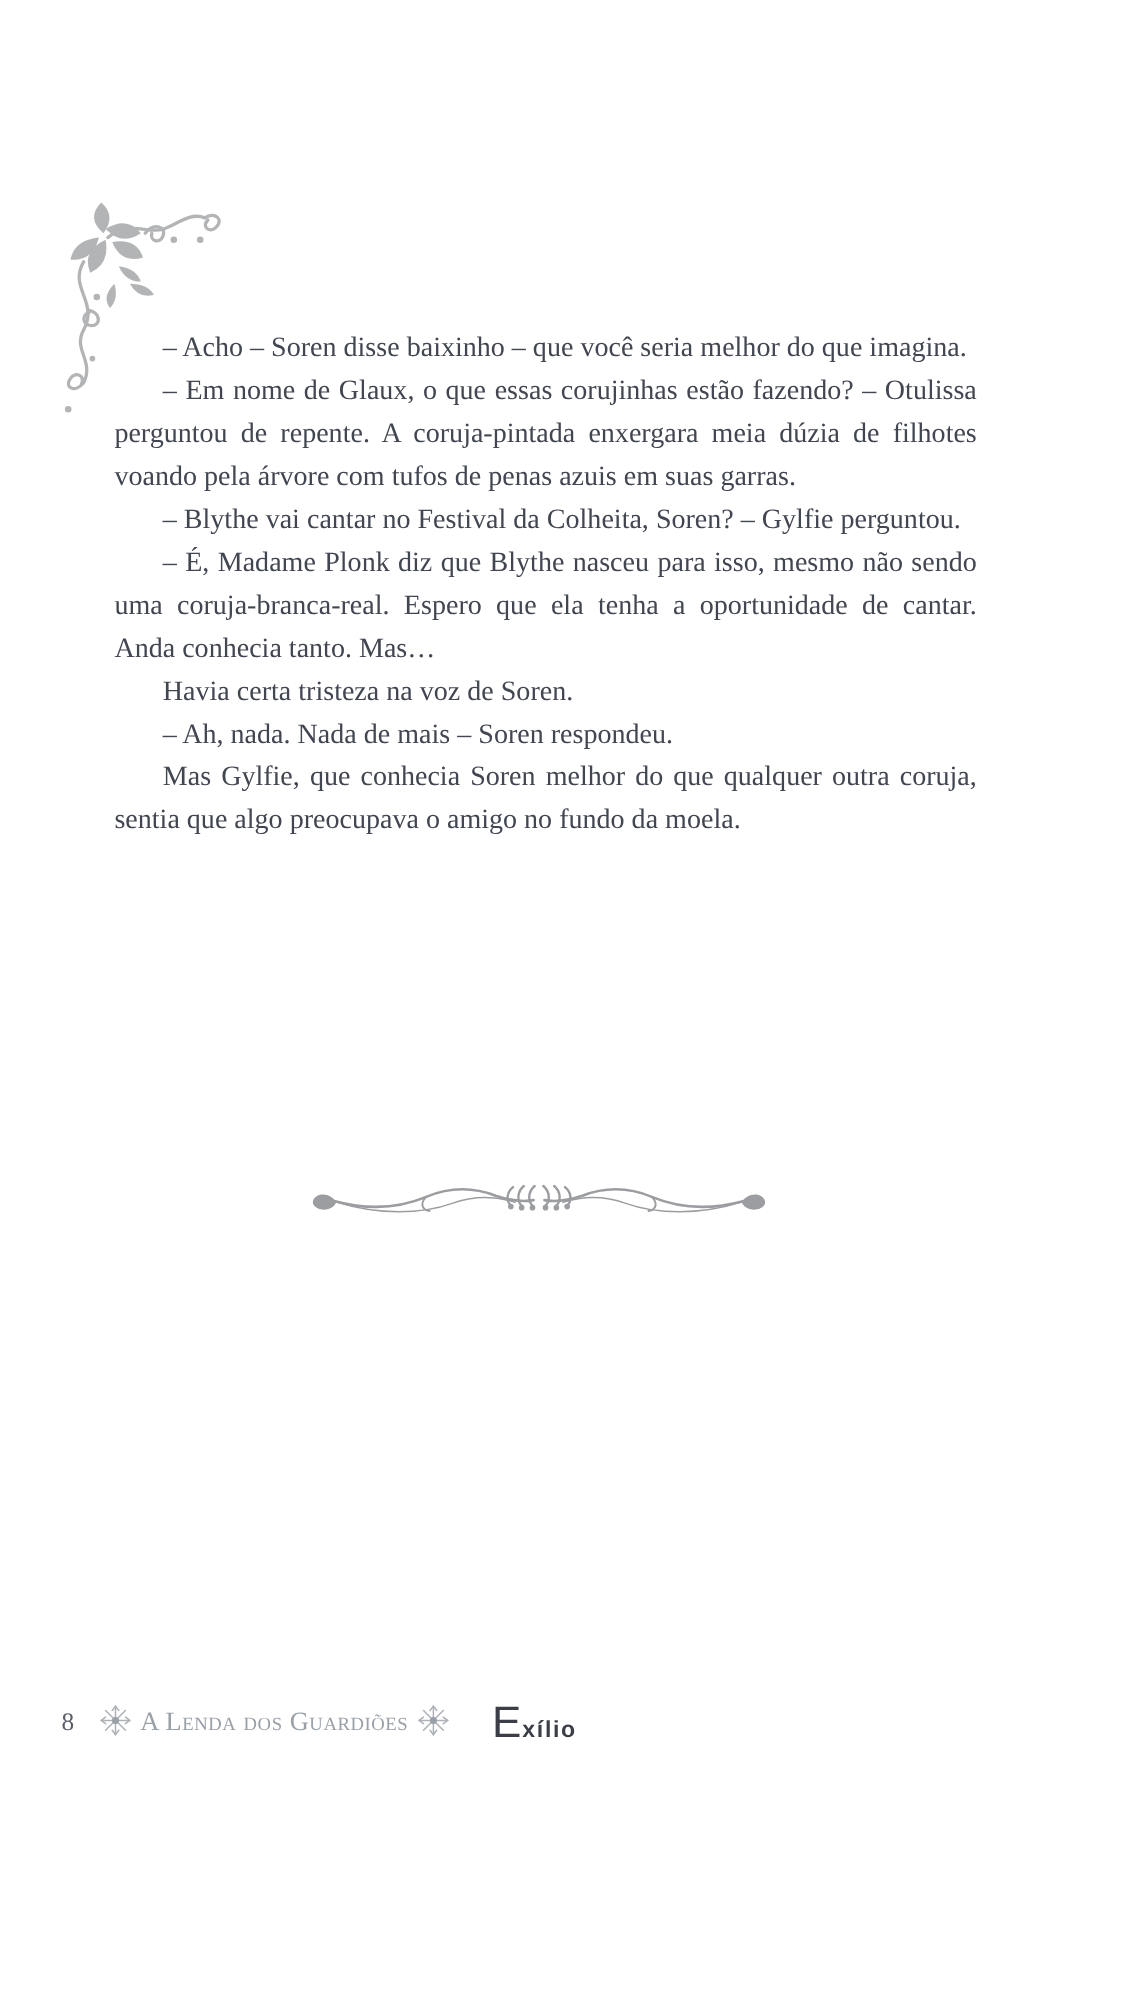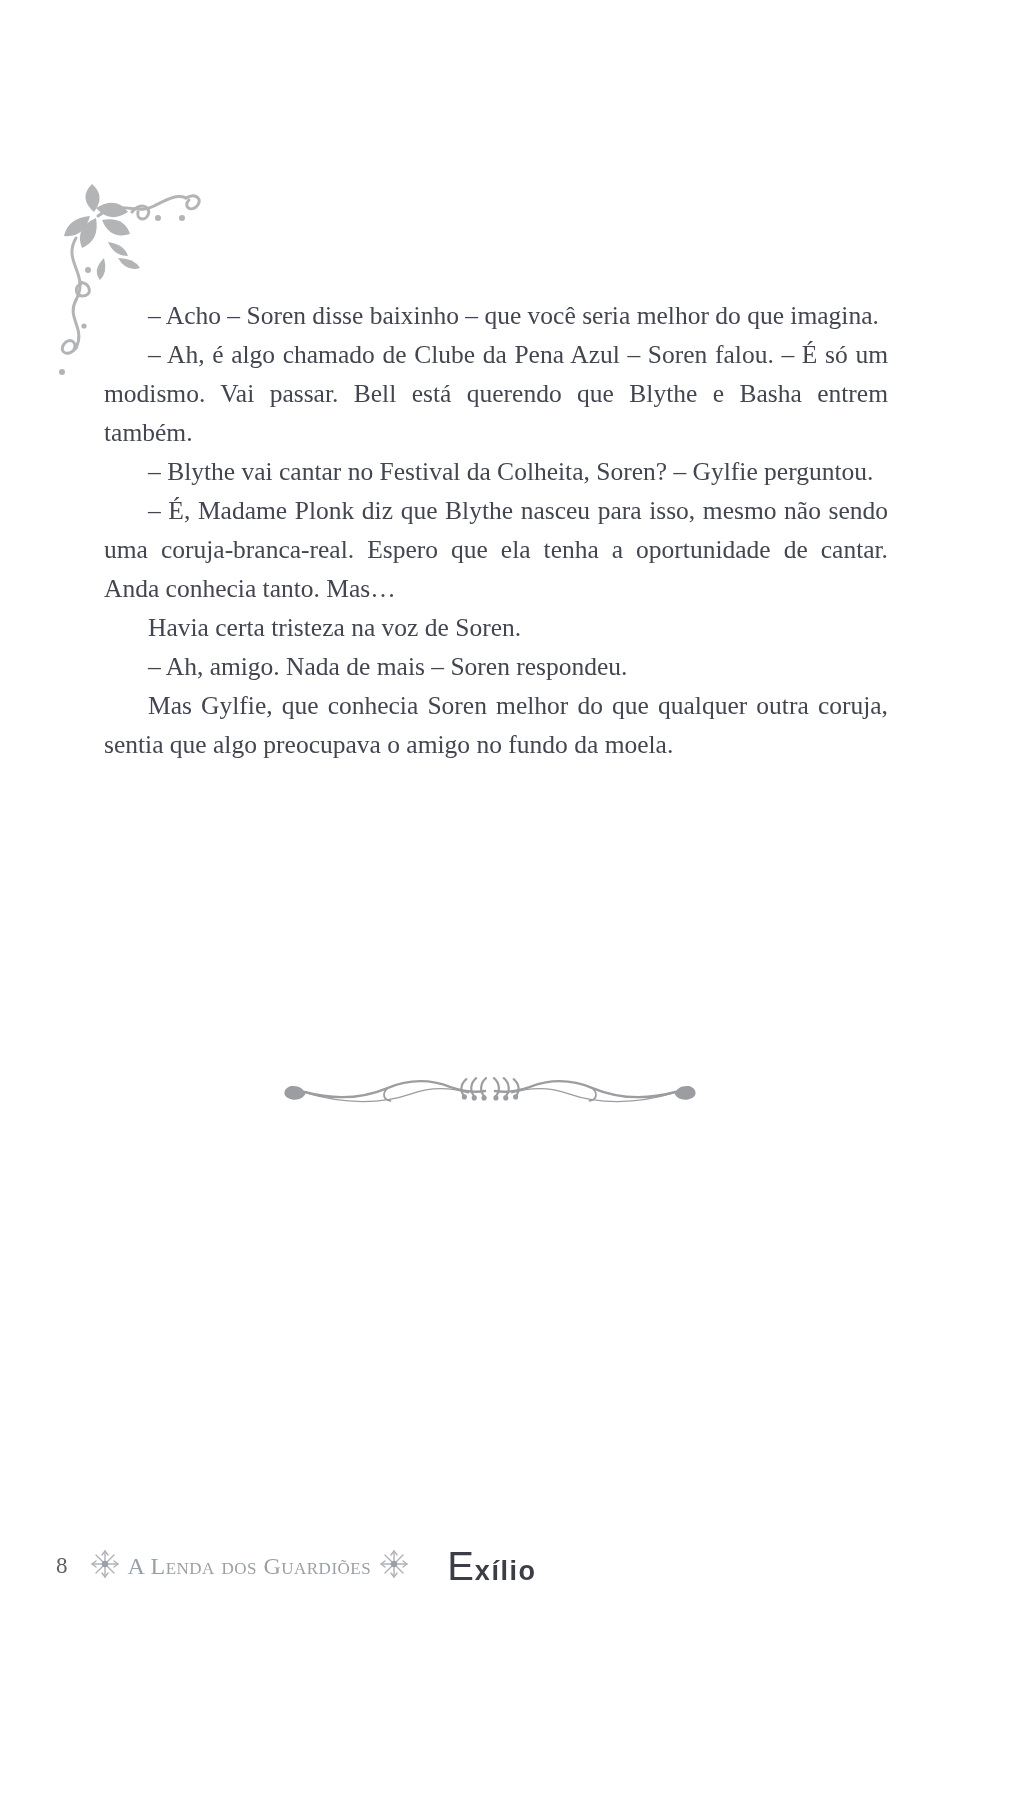--- a/index.html
+++ b/index.html
@@ -38,21 +38,21 @@
     color:#3b3e46;
     font-family:"Liberation Sans", sans-serif;
     white-space:nowrap;
     display:flex;align-items:baseline;
   }
   .chapter-initial{
     font-size:40px;font-weight:400;line-height:1;
     letter-spacing:1px;
   }
   .chapter-rest{
-    font-size:27px;font-weight:700;letter-spacing:1.5px;
+    font-size:21px;font-weight:700;letter-spacing:1.5px;
   }
 </style>
 </head>
 <body>
 
 <div class="page">
 
   <div class="corner-ornament">
     <svg width="175" height="215" viewBox="0 0 175 215" aria-hidden="true">
       <g fill="none" stroke="#b2b4b6" stroke-width="3" stroke-linecap="round">
@@ -82,25 +82,25 @@
         <circle cx="146" cy="52" r="3"></circle>
         <circle cx="52" cy="104" r="3"></circle>
         <circle cx="48" cy="160" r="2.6"></circle>
         <circle cx="26" cy="206" r="3"></circle>
       </g>
     </svg>
   </div>
 
   <div class="body-text">
     <p>– Acho – Soren disse baixinho – que você seria melhor do que imagina.</p>
-    <p>– Ah, é algo chamado de Clube da Pena Azul – Soren falou. – É só um modismo. Vai passar. Bell está querendo que Blythe e Basha entrem também.</p>
+    <p>– Em nome de Glaux, o que essas corujinhas estão fazendo? – Otulissa perguntou de repente. A coruja-pintada enxergara meia dúzia de filhotes voando pela árvore com tufos de penas azuis em suas garras.</p>
     <p>– Blythe vai cantar no Festival da Colheita, Soren? – Gylfie perguntou.</p>
     <p>– É, Madame Plonk diz que Blythe nasceu para isso, mesmo não sendo uma coruja-branca-real. Espero que ela tenha a oportunidade de cantar. Anda conhecia tanto. Mas…</p>
     <p>Havia certa tristeza na voz de Soren.</p>
-    <p>– Ah, amigo. Nada de mais – Soren respondeu.</p>
+    <p>– Ah, nada. Nada de mais – Soren respondeu.</p>
     <p>Mas Gylfie, que conhecia Soren melhor do que qualquer outra coruja, sentia que algo preocupava o amigo no fundo da moela.</p>
   </div>
 
   <div class="divider">
     <svg width="414" height="42" viewBox="0 0 420 42" aria-hidden="true">
       <defs>
         <g id="divHalf">
 
           <path d="M8,16 c-7,2 -9,9 -3,12 c7,4 16,1 18,-5 c-3,-5 -8,-8 -15,-7 z" fill="#9b9da0"></path>
           <g fill="none" stroke="#9b9da0" stroke-linecap="round">

